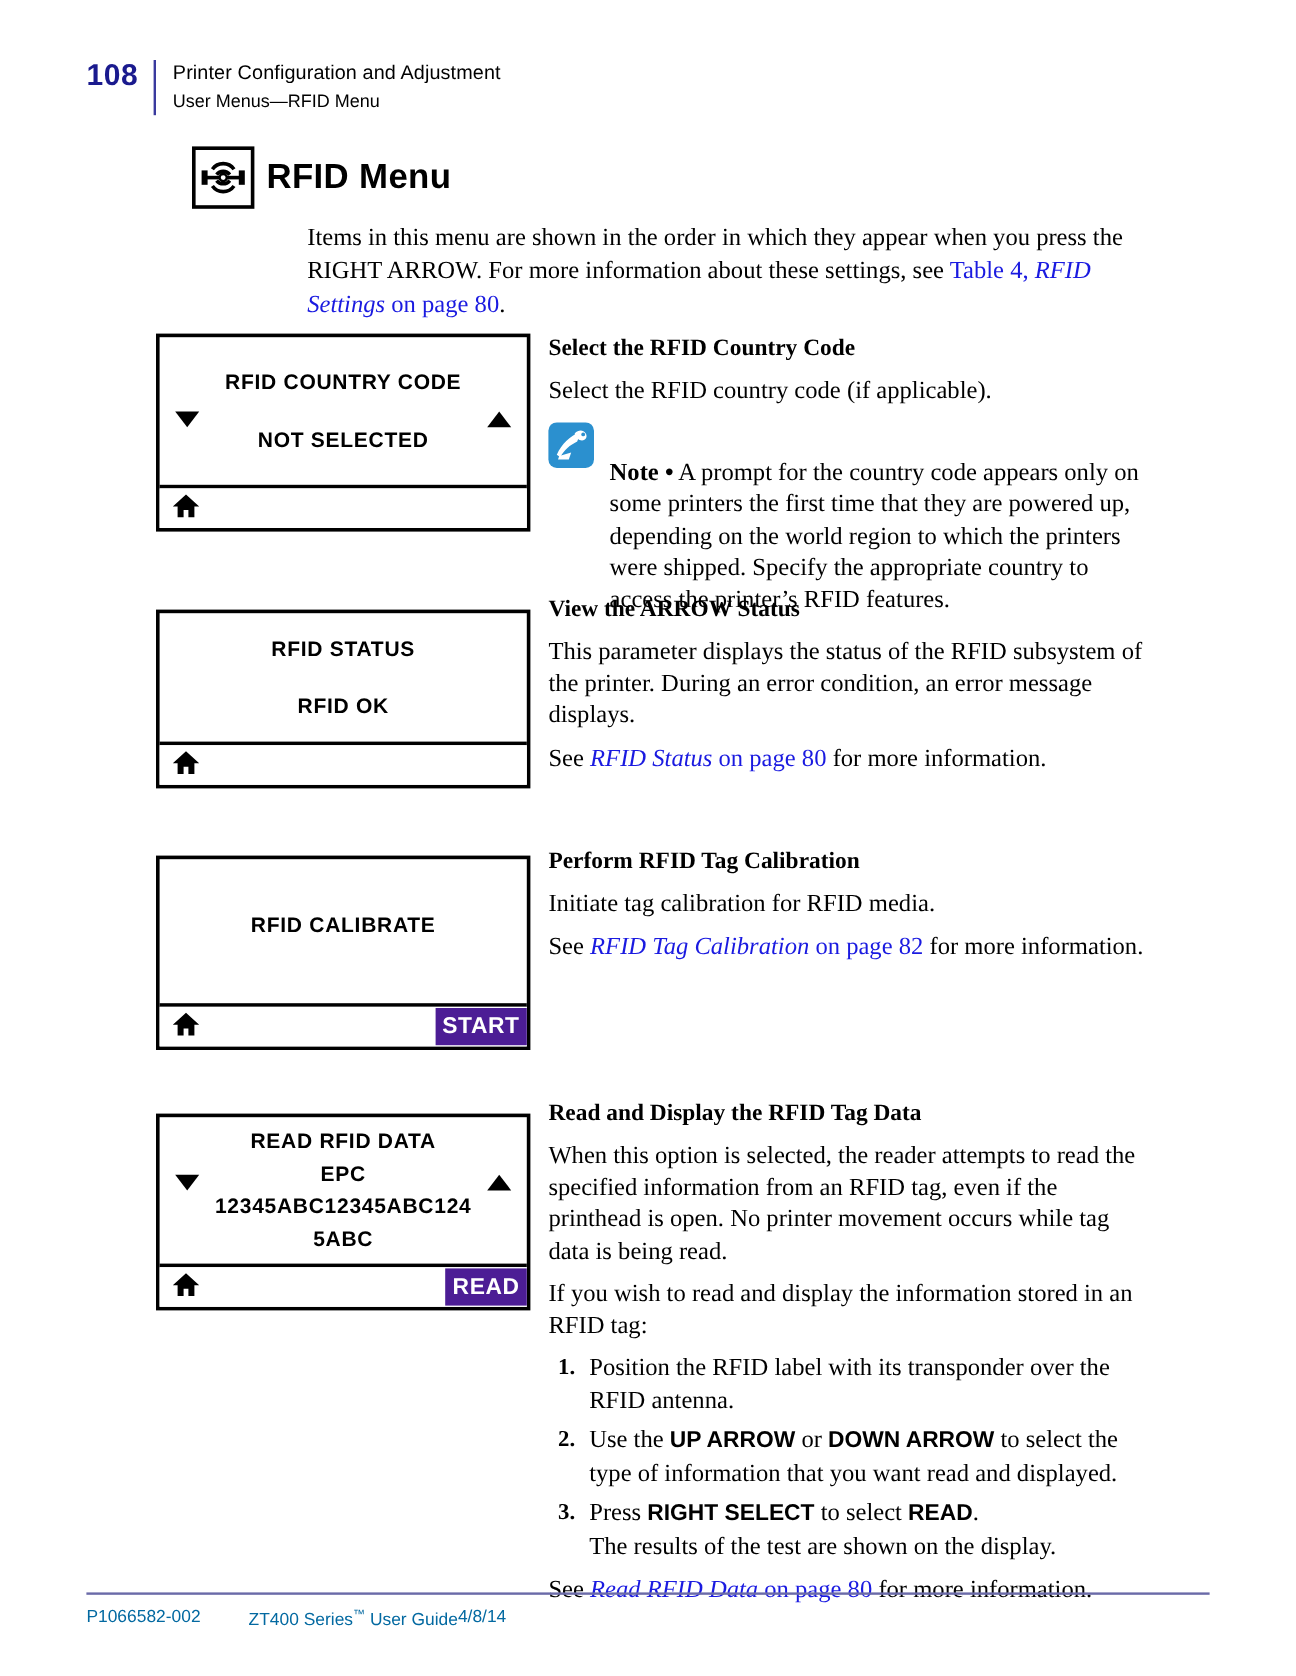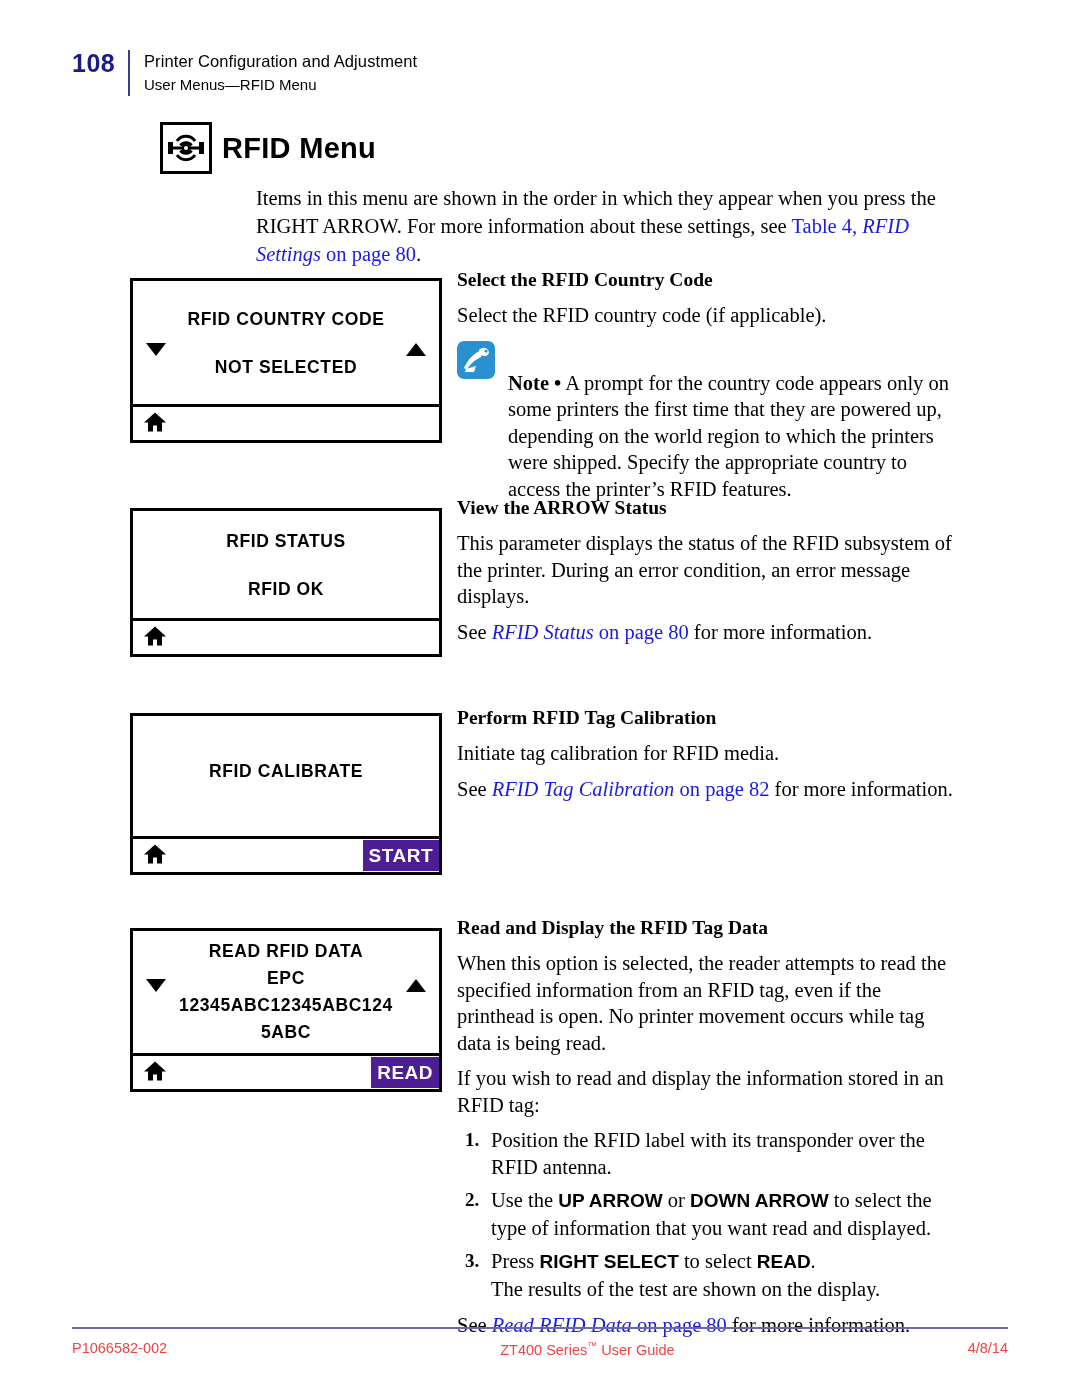--- a/index.html
+++ b/index.html
@@ -239,24 +239,23 @@
     top: 1327px;
     height: 2px;
     background: #6a6aa8;
   }
   .footer {
     position: absolute;
     left: 72px;
     right: 72px;
     top: 1340px;
     display: flex;
-    justify-content: space-between;
     font-family: "Liberation Sans", sans-serif;
     font-size: 14.5px;
-    color: #ef4444;
+    color: #0369a1;
   }
   .footer-center { margin-left: 40px; }
   .tm { font-size: 10px; vertical-align: super; }
 </style>
 </head>
 <body>
 
 <div class="page">
 
   <div class="header">
@@ -357,21 +356,21 @@
     <div class="lcd-bar">
       <span class="home-icon">
         <svg width="24" height="21" viewBox="0 0 24 21">
             <path d="M12 1 L23 11 L19 11 L19 20 L14 20 L14 14 L10 14 L10 20 L5 20 L5 11 L1 11 Z" fill="#000"></path>
           </svg>
       </span>
       <span class="softkey">READ</span>
     </div>
   </div>
 
-  <div class="rblock" style="top:267px">
+  <div class="rblock" style="top:278px">
     <div class="rhead">Select the RFID Country Code</div>
     <div class="rpara">Select the RFID country code (if applicable).</div>
     <div class="note">
       <div class="note-icon">
         <svg width="38" height="38" viewBox="0 0 38 38">
           <path d="M7 27 C11 18 18 11 27 8 L24 16 C18 19 13 23 10 29 Z" fill="#ffffff"></path>
           <path d="M22 9 C25 6 29 6 31 9 C33 12 31 15 28 15 C25 15 23 13 22 11 Z" fill="#ffffff"></path>
           <circle cx="29" cy="10" r="1.6" fill="#2b90cf"></circle>
           <path d="M9 28 L19 25 L17 31 L8 31 Z" fill="#ffffff"></path>
         </svg>

